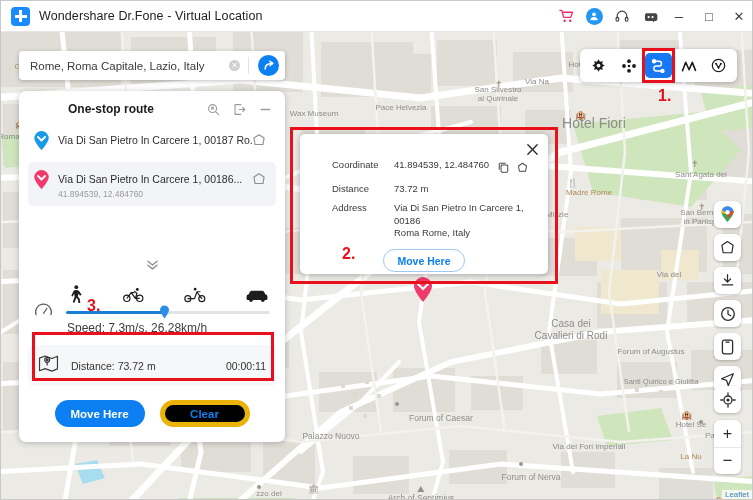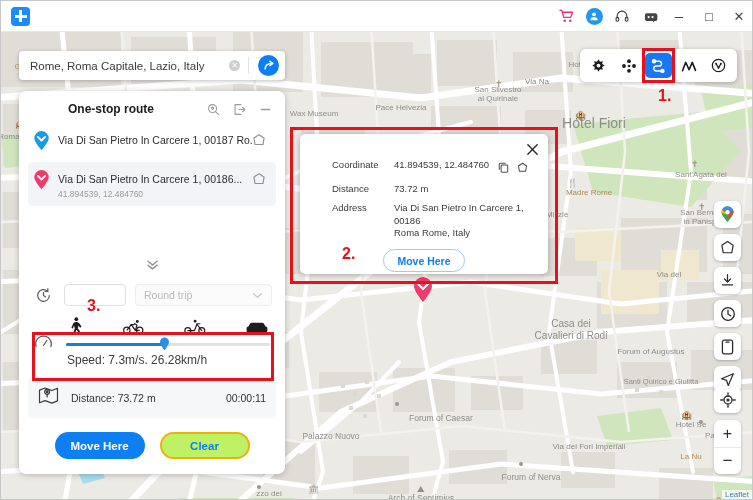--- a/index.html
+++ b/index.html
@@ -161,21 +161,21 @@
   }
   .dist-text { font-size: 10.5px; color: #333; }
   .dist-time { margin-left: auto; font-size: 10.5px; color: #333; }
 
   .btn-row { display: flex; justify-content: center; gap: 15px; padding: 14px 0 6px 0; }
   .btn {
     height: 27px; border-radius: 14px; display: flex; align-items: center; justify-content: center;
     font-size: 11.5px; font-weight: bold;
   }
   .btn-primary { width: 90px; background: #0c7ff2; color: #fff; }
-  .btn-outline { width: 90px; background: #bef264; color: #0c7ff2; border: 2px solid #eab308; }
+  .btn-outline { width: 90px; background: #000000; color: #0c7ff2; border: 5px solid #eab308; }
 
   
   .popup {
     position: absolute; left: 299px; top: 133px; width: 248px; height: 140px;
     background: #fff; border-radius: 5px; box-shadow: 0 1px 6px rgba(0,0,0,.3); z-index: 35;
   }
   .popup-close {
     position: absolute; right: 9px; top: 8px; width: 13px; height: 13px; color: #333;
   }
   .pop-grid { padding: 25px 0 0 32px; }
@@ -410,20 +410,21 @@
     <svg class="map-pin" style="left:411px; top:244px;" viewBox="0 0 22 27">
       <path d="M11 26 C11 26 20 15.5 20 10 A9 9 0 1 0 2 10 C2 15.5 11 26 11 26 Z" fill="#ef3a6b"></path>
       <path d="M6 8 L11 13 L16 8" stroke="#fff" stroke-width="2.2" fill="none" stroke-linecap="round"></path>
     </svg>
 
     <div class="attribution">Leaflet</div>
   </div>
 
   <div class="titlebar">
     <div class="logo-box"></div>
+    <div class="app-title">Wondershare Dr.Fone - Virtual Location</div>
     <div class="tb-right">
       <div class="tb-icon">
         <svg width="15" height="14" viewBox="0 0 16 15" fill="none" stroke="#ef2d6b" stroke-width="1.4" stroke-linecap="round" stroke-linejoin="round">
           <path d="M1 1.5h2l2 7.5h7.5l2-5.5H4"></path>
             <circle cx="6" cy="12.5" r="1.3" fill="#ef2d6b" stroke="none"></circle>
             <circle cx="12" cy="12.5" r="1.3" fill="#ef2d6b" stroke="none"></circle>
         </svg>
       </div>
       <div class="tb-icon">
         <div class="avatar-circle">
@@ -518,38 +519,20 @@
     <div class="collapse-row">
       <span>
         <svg width="15" height="11" viewBox="0 0 16 12" fill="none" stroke="#8e8e8e" stroke-width="1.5" stroke-linecap="round" stroke-linejoin="round">
           <path d="M3 2.5 8 6.5 13 2.5"></path>
             <path d="M3 6.8 8 10.8 13 6.8"></path>
         </svg>
       </span>
     </div>
 
     <div class="opts-wrap">
-      <div class="opt-row">
-        <span class="opt-ico">
-          <svg width="17" height="17" viewBox="0 0 18 18" fill="none" stroke="#5b5b5b" stroke-width="1.25" stroke-linecap="round">
-            <path d="M15.2 9a6.2 6.2 0 1 1-1.9-4.5"></path>
-              <path d="M13.6 1.6v3.2h-3.2"></path>
-              <path d="M9 5.6V9l2.2 1.6"></path>
-          </svg>
-        </span>
-        <div class="loop-input"></div>
-        <div class="sel-box">
-          <span>Round trip</span>
-          <span class="chev">
-            <svg width="11" height="7" viewBox="0 0 12 8" fill="none" stroke="#c6c6c6" stroke-width="1.3" stroke-linecap="round">
-                <path d="M1.5 2 6 6 10.5 2"></path>
-              </svg>
-          </span>
-        </div>
-      </div>
 
       <div class="speed-block">
         <span class="opt-ico">
           <svg width="19" height="19" viewBox="0 0 20 20" fill="none" stroke="#5b5b5b" stroke-width="1.2" stroke-linecap="round">
             <path d="M2.2 14.5a8.3 8.3 0 1 1 15.6 0"></path>
               <path d="M10 13 13.6 7.8"></path>
           </svg>
         </span>
         <div class="speed-right">
           <div class="mode-icons">

